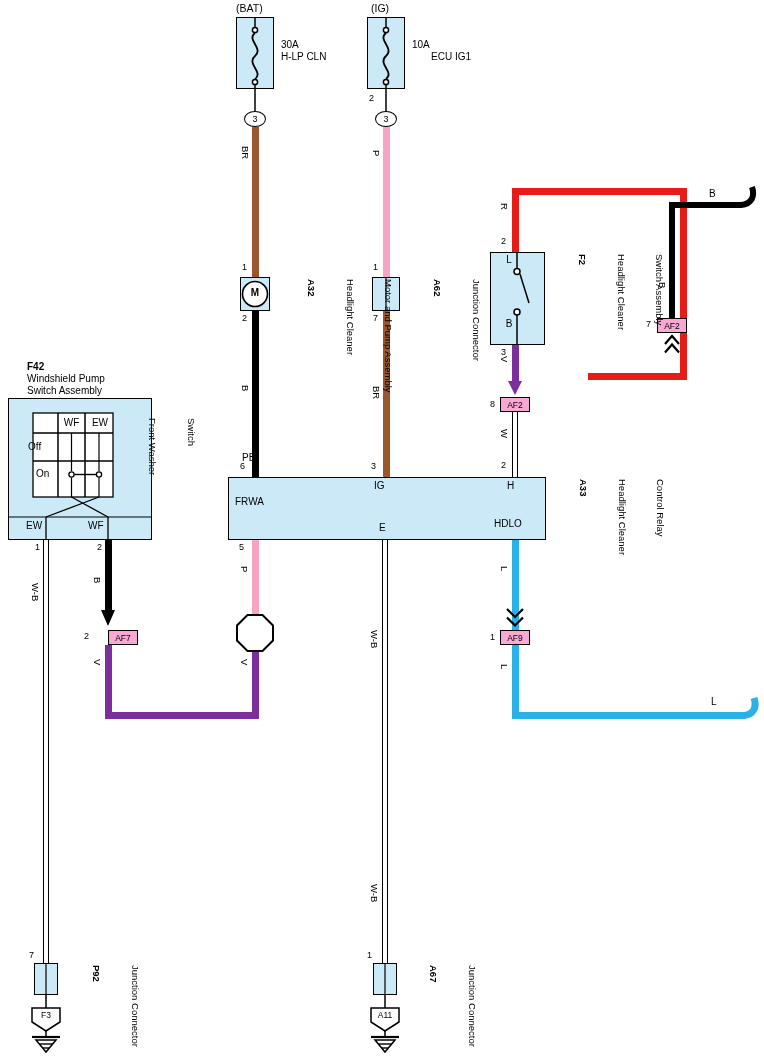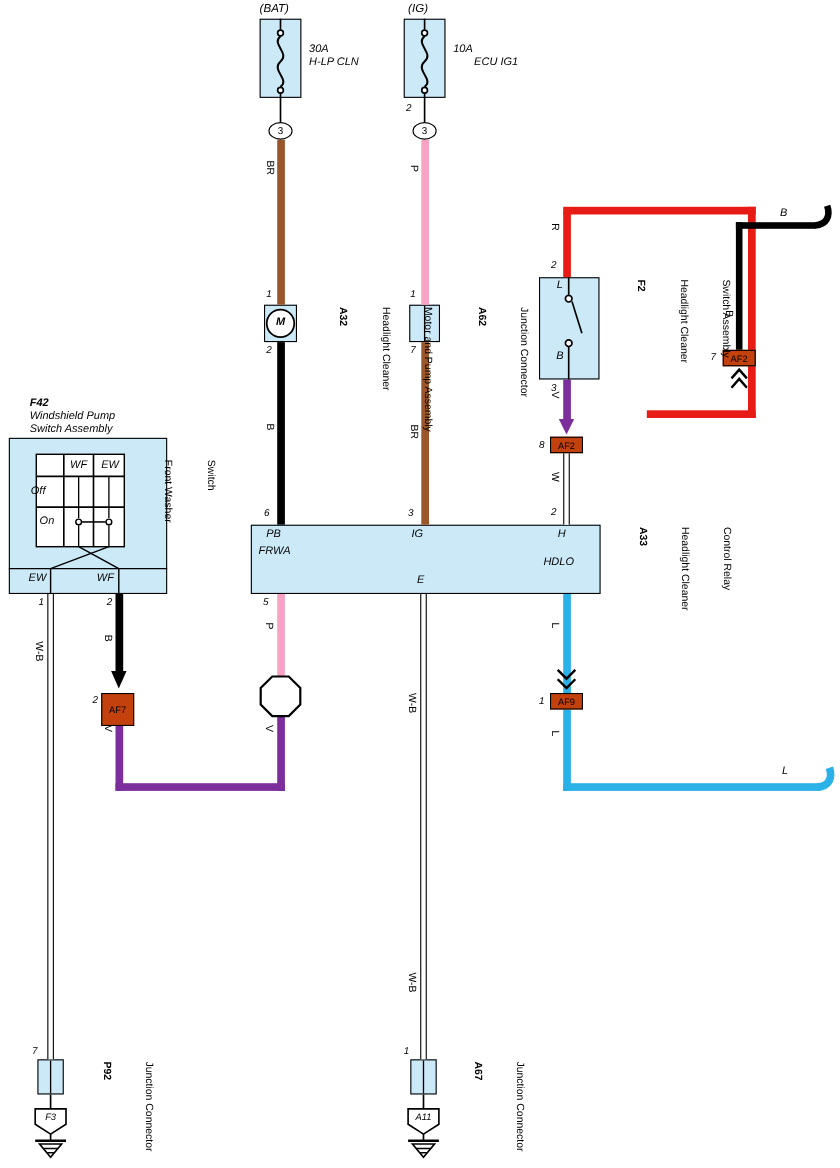--- a/index.html
+++ b/index.html
@@ -1,24 +1,24 @@
 <!DOCTYPE html>
 <html><head>
 <meta charset="utf-8">
 <style>
   html,body{margin:0;padding:0;background:#fff;}
   .page{position:relative;width:764px;height:1062px;background:#fff;font-family:"Liberation Sans",sans-serif;color:#000;overflow:hidden;}
-  .t{position:absolute;font-size:10px;line-height:1.16;white-space:pre;font-style:italic;}
+  .t{position:absolute;font-size:10px;line-height:1.16;white-space:pre;}
   .p9{font-size:9px;}
   .b{font-weight:bold;}
   .ctr{text-align:center;}
   .vlab{position:absolute;writing-mode:vertical-lr;font-size:9.5px;white-space:pre;}
   .complabel{position:absolute;writing-mode:vertical-lr;font-size:9.5px;line-height:1.35;white-space:pre;}
   .cbox{position:absolute;border:1.6px solid #000;box-sizing:border-box;}
-  .wbox{position:absolute;background:#c2410c;border:1.5px solid #000;box-sizing:border-box;display:flex;align-items:center;justify-content:center;font-size:8.5px;}
+  .wbox{position:absolute;background:#f9a8d4;border:1.5px solid #000;box-sizing:border-box;display:flex;align-items:center;justify-content:center;font-size:8.5px;}
   .oval{position:absolute;width:22px;height:16px;background:#fff;border:1.6px solid #000;border-radius:50%;box-sizing:border-box;display:flex;align-items:center;justify-content:center;font-size:9px;}
   .wire{position:absolute;}
   .dwire{position:absolute;background:#fff;border-left:1.4px solid #000;border-right:1.4px solid #000;box-sizing:border-box;width:6px;}
   .art{position:absolute;left:0;top:0;}
 </style>
 </head>
 <body>
 
 <div class="page">
 
@@ -152,21 +152,21 @@
       <line x1="382" y1="1048" x2="388" y2="1048" stroke-width="1.4"></line>
     </g>
   </svg>
 
   <div class="oval" style="left:244px;top:111px">
       <span>3</span>
     </div>
   <div class="oval" style="left:375px;top:111px">
       <span>3</span>
     </div>
-  <div class="wbox" style="left:92px;top:630px;width:30px;height:30px">
+  <div class="wbox" style="left:108px;top:630px;width:30px;height:15px">
       <span>AF7</span>
     </div>
   <div class="wbox" style="left:500px;top:397px;width:30px;height:15px">
       <span>AF2</span>
     </div>
   <div class="wbox" style="left:500px;top:630px;width:30px;height:15px">
       <span>AF9</span>
     </div>
   <div class="wbox" style="left:657px;top:318px;width:30px;height:15px">
       <span>AF2</span>
@@ -215,26 +215,26 @@
     <div>Switch Assembly</div>
   </div>
   <div class="t p9" style="left:501px;top:347px">3</div>
   <div class="vlab" style="left:499px;top:356px">V</div>
   <div class="t p9" style="left:490px;top:399px">8</div>
   <div class="vlab" style="left:499px;top:429px">W</div>
 
   <div class="t p9" style="left:240px;top:461px">6</div>
   <div class="t p9" style="left:371px;top:461px">3</div>
   <div class="t p9" style="left:501px;top:460px">2</div>
-  <div class="t" style="left:242px;top:480px">PB</div>
+  <div class="t" style="left:242px;top:452px">PB</div>
   <div class="t" style="left:374px;top:480px">IG</div>
   <div class="t" style="left:507px;top:480px">H</div>
   <div class="t" style="left:235px;top:496px">FRWA</div>
   <div class="t" style="left:379px;top:522px">E</div>
-  <div class="t" style="left:494px;top:506px">HDLO</div>
+  <div class="t" style="left:494px;top:518px">HDLO</div>
   <div class="complabel" style="left:551px;top:479px">
     <div class="b">A33</div>
     <div>Headlight Cleaner</div>
     <div>Control Relay</div>
   </div>
   <div class="t p9" style="left:239px;top:542px">5</div>
 
   <div class="t b" style="left:27px;top:361px">F42</div>
   <div class="t" style="left:27px;top:373px">Windshield Pump</div>
   <div class="t" style="left:27px;top:385px">Switch Assembly</div>

